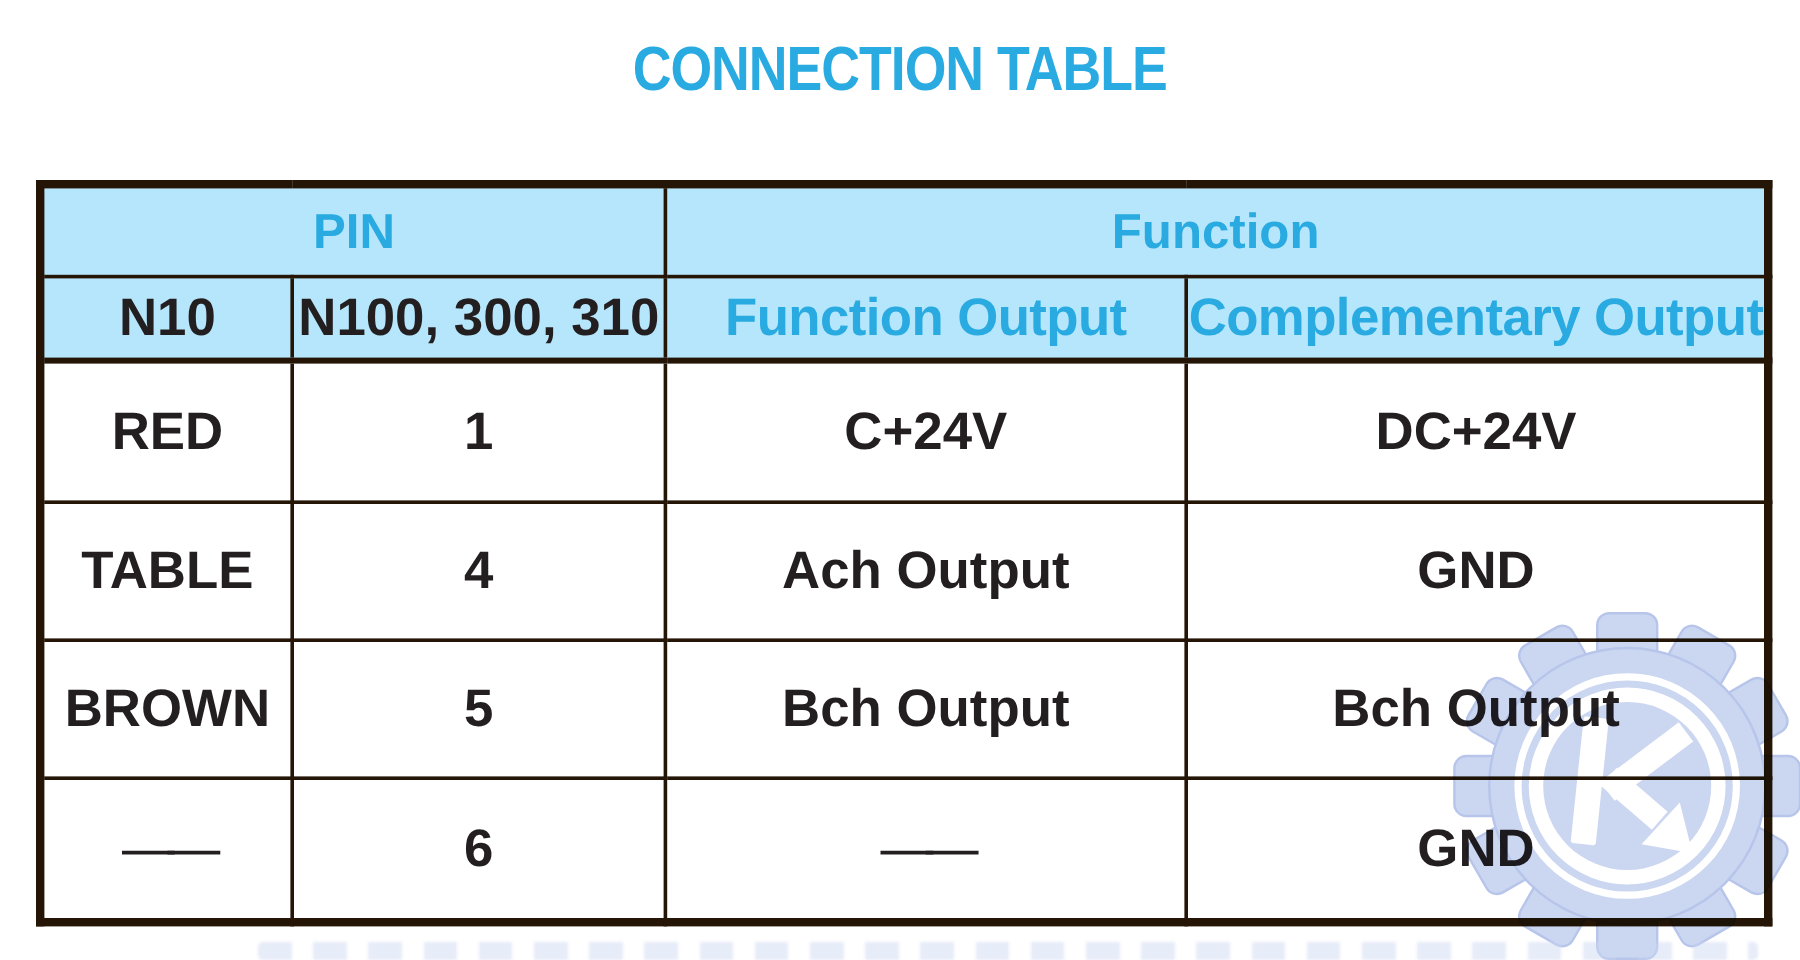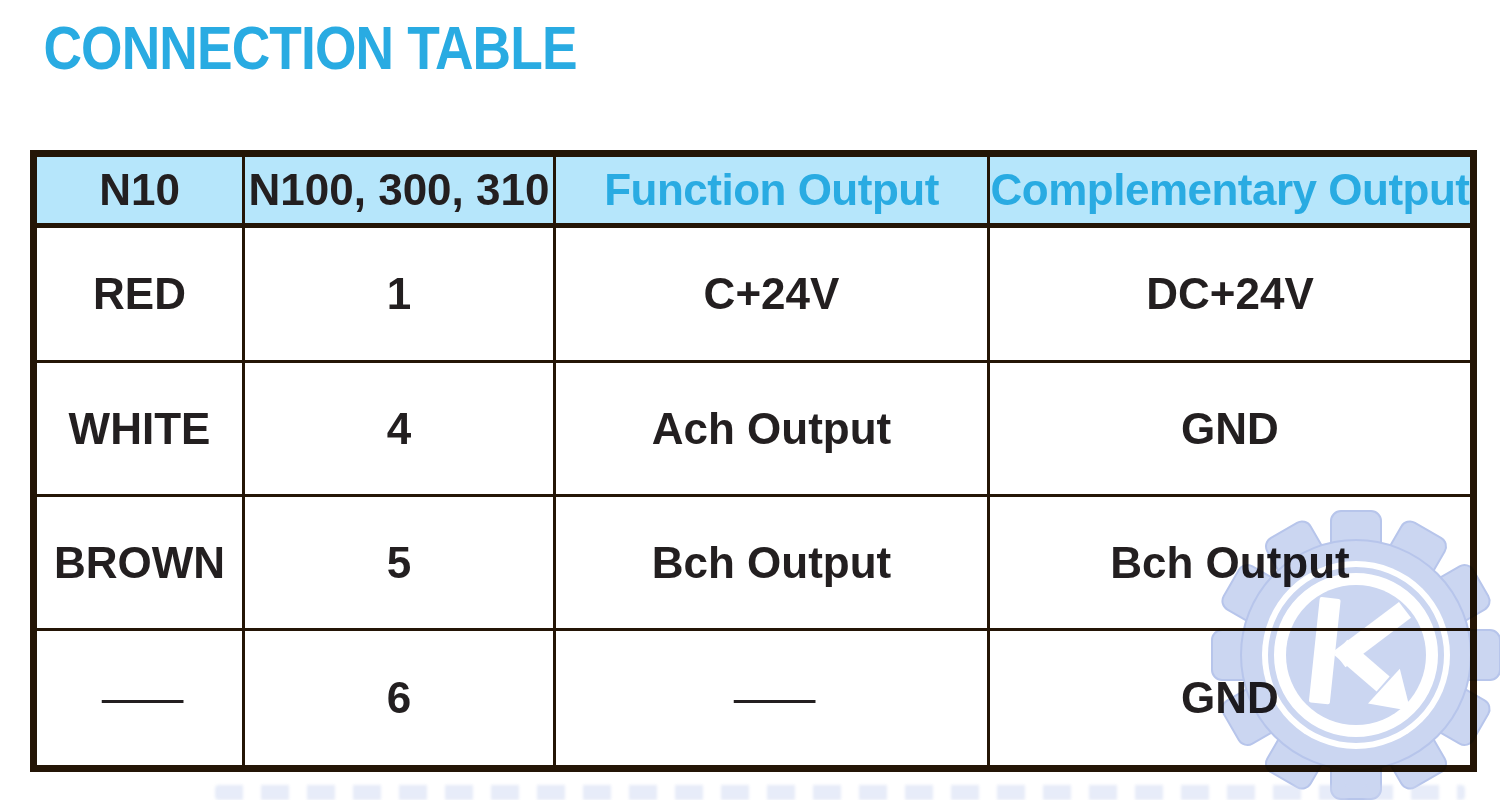--- a/index.html
+++ b/index.html
@@ -4,23 +4,23 @@
 <style>
   html,body{margin:0;padding:0;}
   body{
     width:1500px;height:800px;position:relative;overflow:hidden;
     background:#ffffff;
     font-family:"Liberation Sans","DejaVu Sans",sans-serif;
     color:var(--text,#231F20);
   }
   
   .page-title{
-    position:absolute;top:12px;left:0;width:100%;
-    text-align:left;margin:0;
-    font-size:62px;font-weight:700;letter-spacing:-1px;
+    position:absolute;top:28px;left:0;width:100%;
+    text-align:center;margin:0;
+    font-size:52px;font-weight:700;letter-spacing:-1px;
     color:var(--accent,#29ABE2);
     white-space:nowrap;
   }
   .page-title .squeeze{display:inline-block;transform:scaleX(.86);transform-origin:center;}
   
   table.conn{
     position:absolute;left:30px;top:150px;
     width:1440px;height:622px;
     border-collapse:collapse;table-layout:fixed;
     border:7px solid var(--border,#241506);
@@ -56,36 +56,40 @@
 <h1 class="page-title"><span class="squeeze">CONNECTION TABLE</span></h1>
 
 <table class="conn">
   <colgroup>
     <col style="width:210px">
       <col style="width:311px">
       <col style="width:434px">
       <col style="width:485px">
   </colgroup>
   <thead>
+    <tr class="group-row">
+      <th colspan="2">PIN</th>
+      <th colspan="2">Function</th>
+    </tr>
     <tr class="sub-row">
       <th>N10</th>
       <th>N100, 300, 310</th>
       <th class="accent">Function Output</th>
       <th class="accent">Complementary Output</th>
     </tr>
   </thead>
   <tbody>
     <tr>
       <td>RED</td>
       <td>1</td>
       <td>C+24V</td>
       <td>DC+24V</td>
     </tr>
     <tr>
-      <td>WHITE</td>
+      <td>TABLE</td>
       <td>4</td>
       <td>Ach Output</td>
       <td>GND</td>
     </tr>
     <tr>
       <td>BROWN</td>
       <td>5</td>
       <td>Bch Output</td>
       <td>Bch Output</td>
     </tr>

